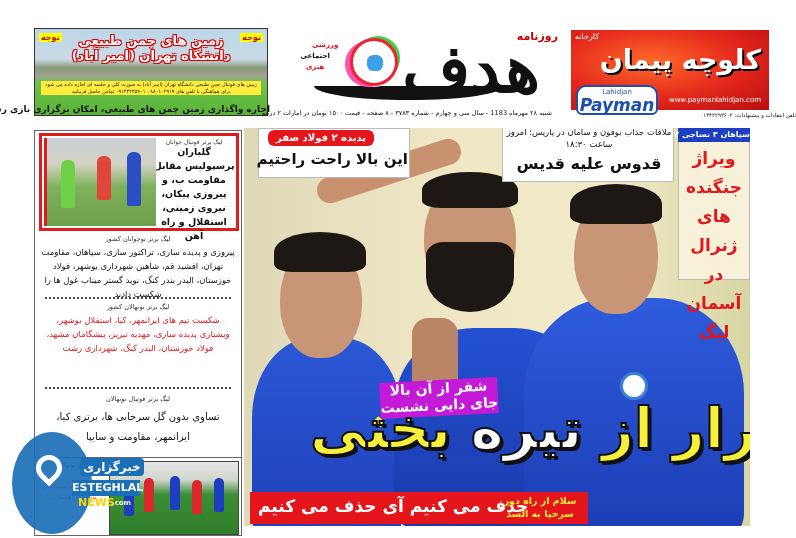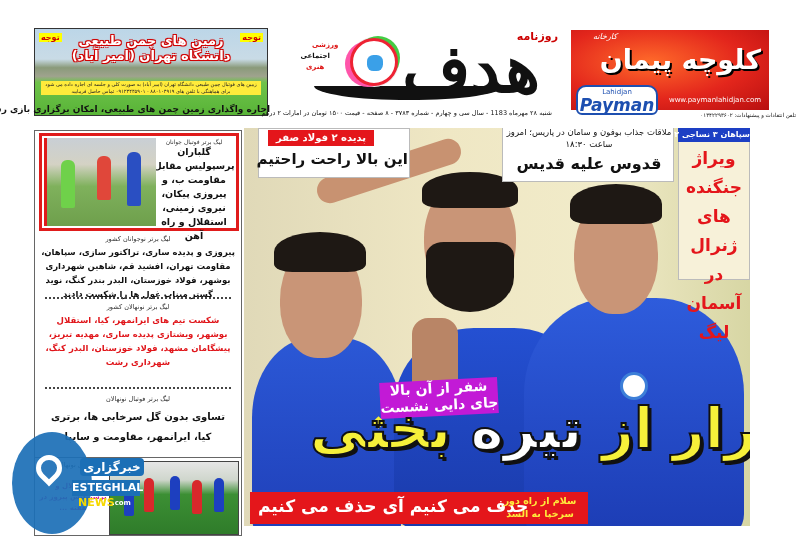--- a/index.html
+++ b/index.html
@@ -24,38 +24,38 @@
     border: 3px solid #e23; box-shadow: -6px 2px 0 -1px #f5a, 4px -4px 0 -2px #4c4, 0 0 0 1px #eee; }
   .logo-ball::after { content: ""; position: absolute; left: 14px; top: 14px; width: 16px; height: 16px; background: #3aa0e8; border-radius: 40%; }
   .logo-small { position: absolute; right: 2px; top: 0; font-size: 11px; font-weight: bold; color: #c00; }
   .logo-tags { position: absolute; left: 2px; top: 10px; font-size: 7px; line-height: 11px; font-weight: bold; text-align: center; }
   .logo-tags div:nth-child(1) { color: #d11; margin-left: 20px; } .logo-tags div:nth-child(2) { color: #111; } .logo-tags div:nth-child(3) { color: #d11; }
   .issue-line { left: 296px; top: 109px; width: 256px; font-size: 6.5px; text-align: center; white-space: nowrap; color: #111; }
 
   .ad-top-right { left: 571px; top: 30px; width: 198px; height: 80px; overflow: hidden;
     background: radial-gradient(ellipse at 40% 40%, #ff6a2a 0%, #e3261c 55%, #b80f10 100%); }
   .ad-top-right .brand-fa { position: absolute; right: 8px; top: 14px; font-size: 27px; font-weight: bold; color: #fff; text-shadow: 2px 2px 0 #000; }
-  .ad-top-right .brand-sig { position: absolute; left: 22px; top: 2px; font-size: 8px; color: #fff; font-style: italic; }
+  .ad-top-right .brand-sig { position: absolute; left: 4px; top: 2px; font-size: 8px; color: #fff; }
   .ad-top-right .url { position: absolute; right: 8px; bottom: 6px; font-size: 7px; color: #fff; direction: ltr; }
   .payman-badge { left: 576px; top: 85px; width: 82px; height: 30px; background: #fff; border: 2px solid #1d4fb0; border-radius: 10px 10px 6px 6px; direction: ltr; text-align: center; }
   .payman-badge .small { display: block; font-size: 7px; color: #1d4fb0; line-height: 8px; margin-top: 1px; }
   .payman-badge .big { display: block; font-size: 17px; font-weight: bold; color: #1d4fb0; line-height: 18px; font-style: italic; }
   .contact-line { left: 660px; top: 112px; width: 136px; font-size: 5.5px; white-space: nowrap; color: #111; }
 
   
   .left-col { left: 34px; top: 130px; width: 208px; height: 406px; border: 1px solid #666; background: #fff; }
   .youth-box { position: absolute; left: 4px; top: 2px; width: 200px; height: 98px; border: 3px solid #e01b1b; }
   .youth-text { position: absolute; right: 0; top: 0; width: 84px; height: 92px; text-align: center; padding-top: 2px; }
   .youth-kicker { font-size: 6px; color: #333; }
   .youth-head { font-size: 9.5px; font-weight: bold; line-height: 14px; color: #111; }
   .youth-photo { position: absolute; left: 2px; top: 2px; width: 112px; height: 88px; border-left: 3px solid #e01b1b;
     background: linear-gradient(#c9cfd5 0%, #d4d2c4 30%, #7fb15c 55%, #6e9f4c 100%); overflow: hidden; }
   .pl { position: absolute; width: 14px; border-radius: 6px 6px 2px 2px; }
   .sec-kicker { position: absolute; left: 0; right: 0; font-size: 6.5px; text-align: center; color: #333; }
-  .sec-body { position: absolute; left: 6px; right: 6px; font-size: 8.5px; font-weight: bold; text-align: center; line-height: 14px; }
+  .sec-body { position: absolute; left: 6px; right: 6px; font-size: 8.5px; font-weight: normal; text-align: center; line-height: 14px; }
   .sec-body.red { color: #e0161b; }
   .dots { position: absolute; left: 10px; right: 10px; border-top: 2px dotted #444; }
   .sec-body.sans { font-size: 10px; line-height: 20px; }
   .bottom-photo { position: absolute; left: 74px; top: 330px; width: 130px; height: 74px; border: 1px solid #444;
     background: linear-gradient(#e6e6e6 0%, #cfd6cc 25%, #3c8f34 45%, #2f7c2a 100%); overflow: hidden; }
   .bp-player { position: absolute; width: 10px; height: 34px; border-radius: 5px 5px 2px 2px; }
   .hline { position: absolute; left: 0; right: 0; border-top: 1px solid #666; }
 
   
   .wm-circle { left: 12px; top: 432px; width: 80px; height: 102px; border-radius: 50%; background: #1b6fb6; opacity: 0.92; }
@@ -178,21 +178,21 @@
   <div class="hair" style="left:178px;top:44px;width:96px;height:36px;"></div>
   <div class="beard" style="left:182px;top:114px;width:88px;height:70px;"></div>
   <div class="arm" style="left:168px;top:190px;width:46px;height:80px;background:#b98566;"></div>
 
   <div class="torso" style="left:280px;top:170px;width:220px;height:240px;background:linear-gradient(#2e5cdc,#1c3cb4);"></div>
   <div class="head" style="left:330px;top:66px;width:84px;height:120px;"></div>
   <div class="hair" style="left:326px;top:56px;width:92px;height:40px;"></div>
   <div class="crest" style="left:376px;top:244px;"></div>
 
   <div class="box-white" style="left:14px;top:0;width:152px;height:50px;"></div>
-  <div class="red-tag" style="left:24px;top:2px;width:106px;height:16px;font-size:10px;line-height:16px;">پدیده ۲ فولاد صفر</div>
+  <div class="red-tag" style="left:24px;top:2px;width:106px;height:16px;font-size:10px;line-height:16px;border-radius:6px;">پدیده ۲ فولاد صفر</div>
   <div class="h-black" style="left:18px;top:22px;width:146px;font-size:15px;">این بالا راحت راحتیم</div>
 
   <div class="box-white" style="left:258px;top:-4px;width:172px;height:58px;"></div>
   <div class="h-black" style="left:262px;top:-2px;width:166px;font-size:8.5px;font-weight:normal;white-space:normal;line-height:12px;">ملاقات جذاب بوفون و سامان در پاریس؛ امروز ساعت ۱۸:۳۰</div>
   <div class="h-black" style="left:262px;top:26px;width:166px;font-size:16px;">قدوس علیه قدیس</div>
 
   <div class="box-white" style="left:434px;top:-2px;width:72px;height:154px;background:#f7f1d9;"></div>
   <div class="blue-tag" style="left:434px;top:0;width:72px;height:14px;font-size:8px;line-height:14px;">سپاهان ۳ نساجی ۲</div>
   <div class="h-red" style="left:436px;top:16px;width:68px;font-size:17px;line-height:29px;">ویراژ جنگنده های ژنرال در آسمان لیگ</div>
 

